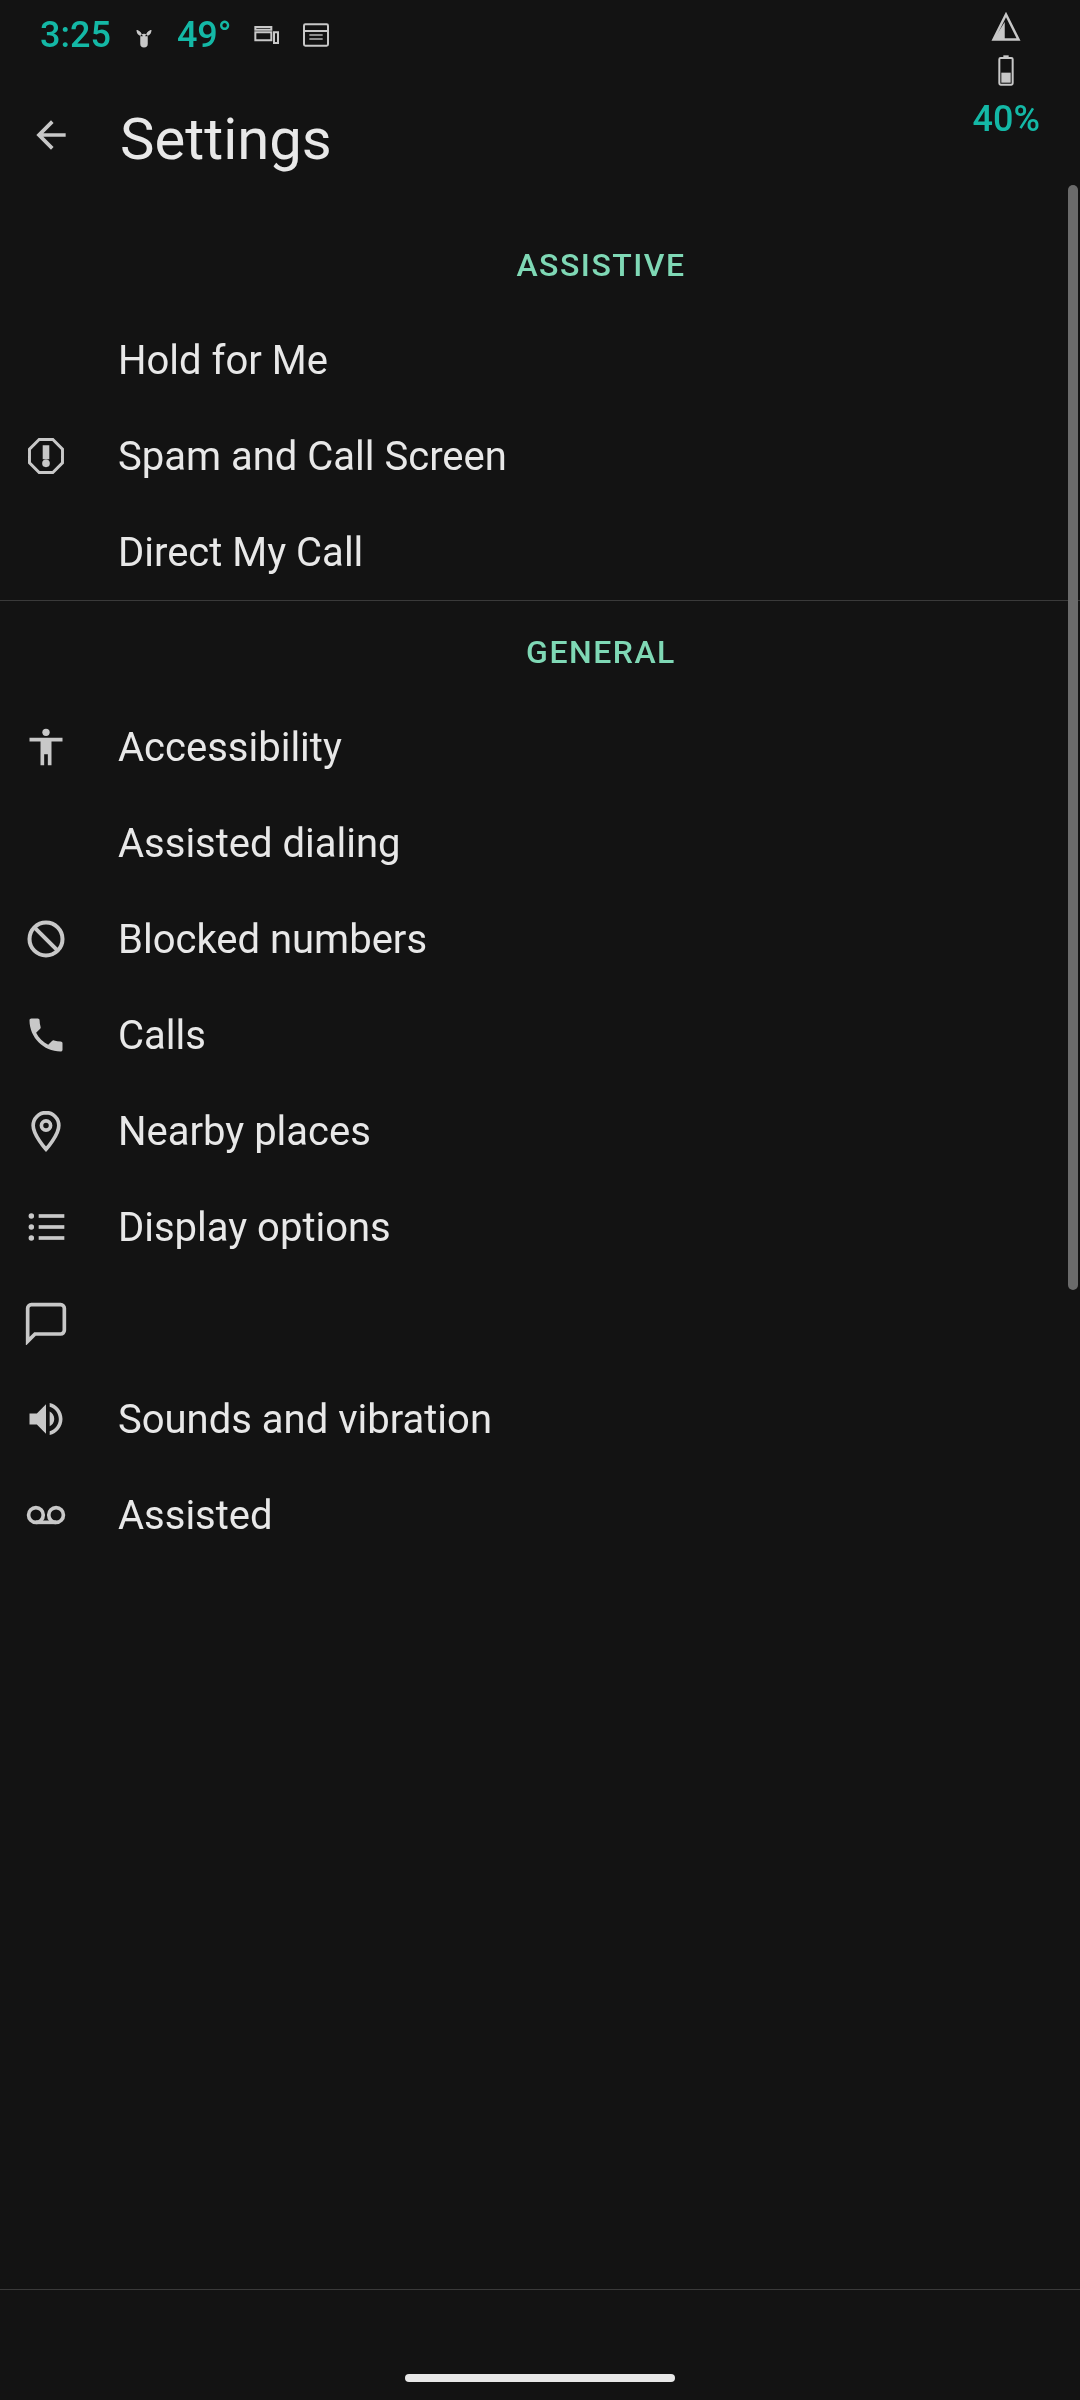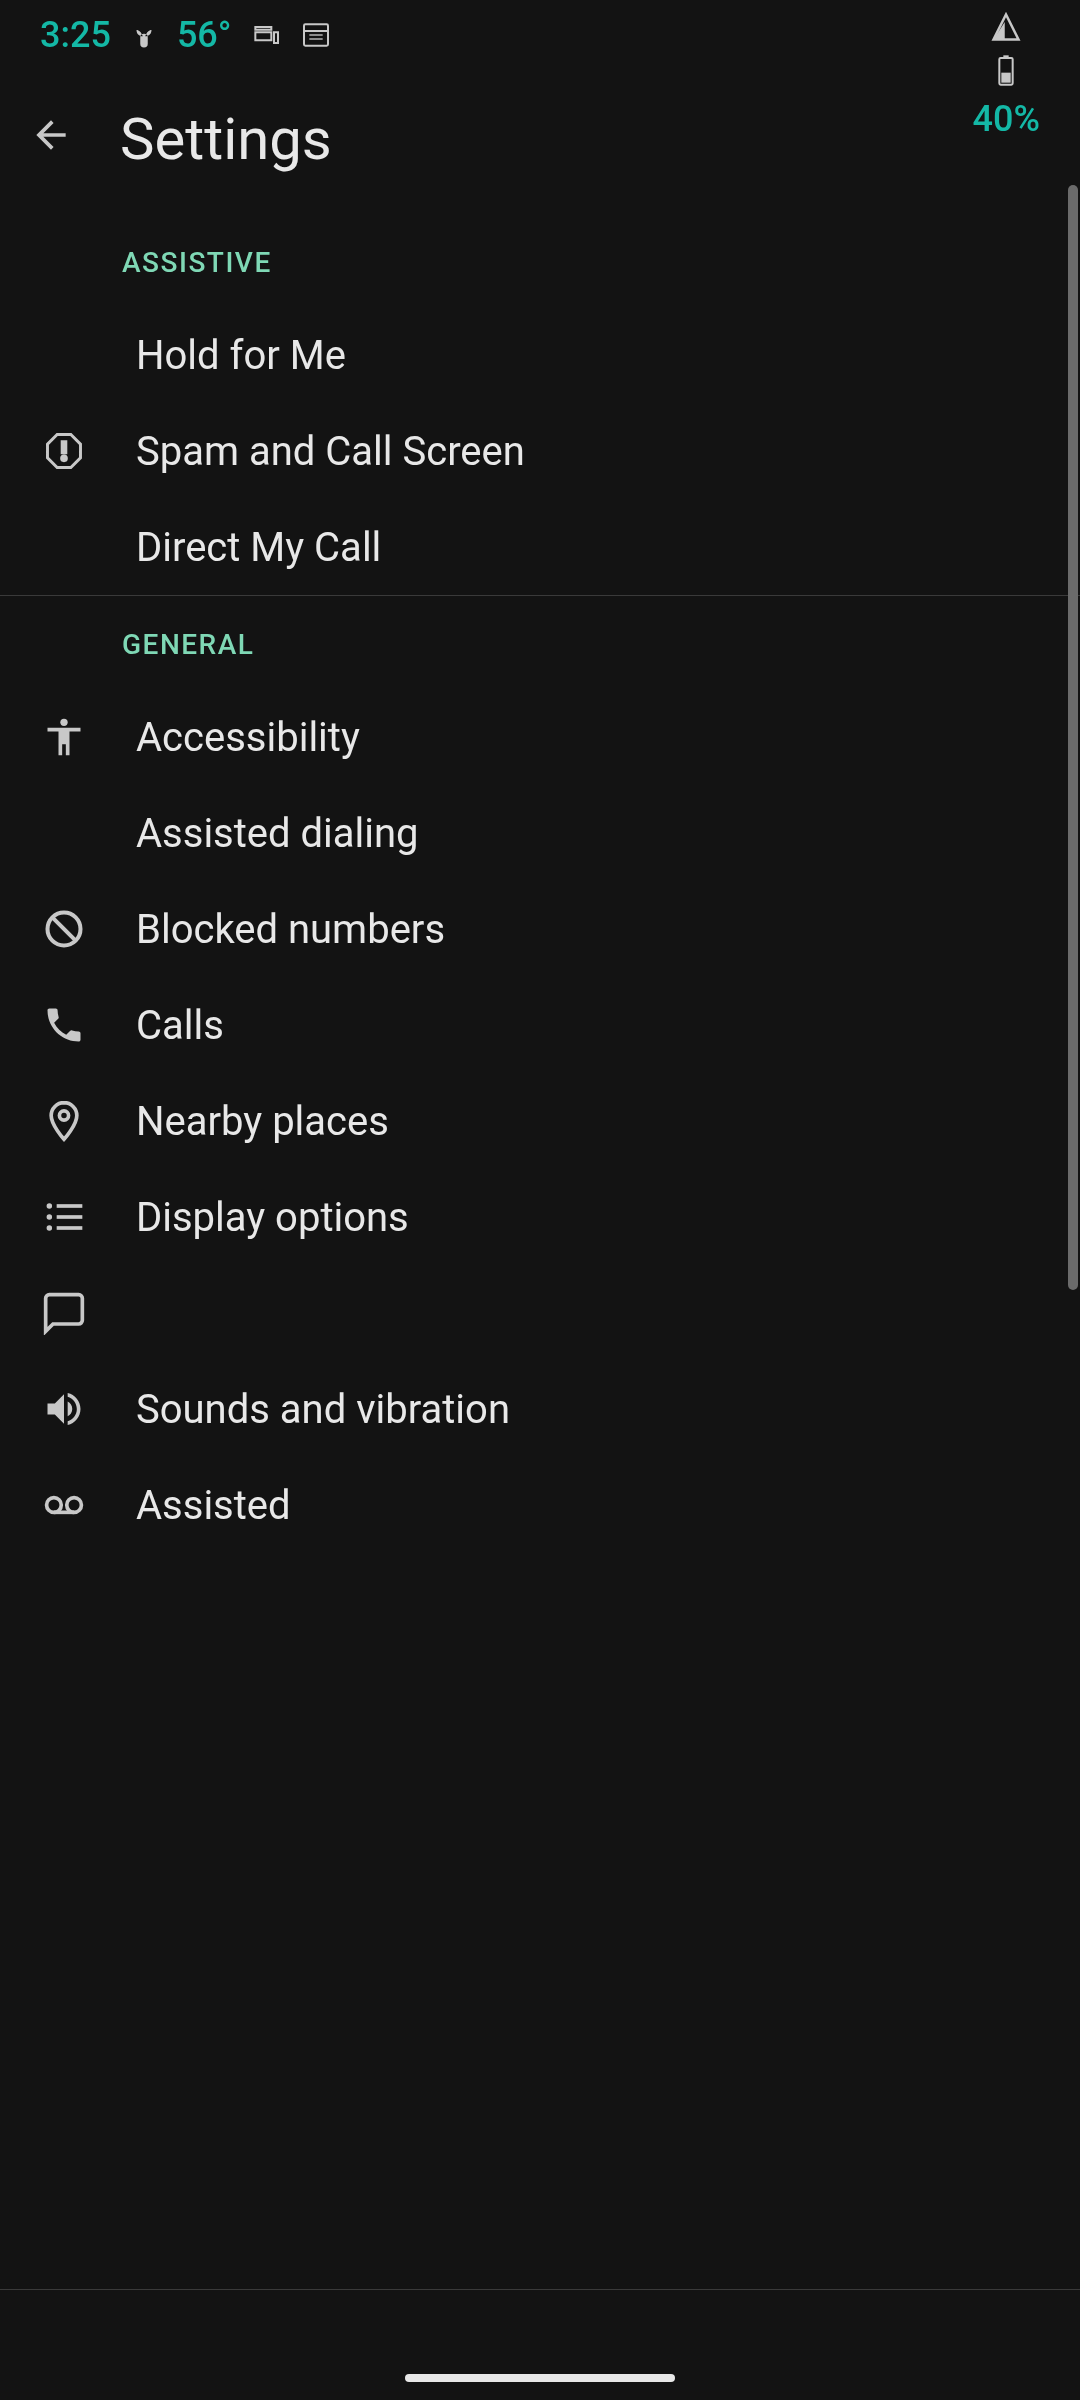--- a/index.html
+++ b/index.html
@@ -65,31 +65,32 @@
       font-weight: 400;
       color: #e8e8e8;
       margin-top: 8px;
     }
     
     .content {
       padding-top: 28px;
       position: relative;
     }
     .section-header {
-      font-size: 28px;
+      font-size: 32px;
       font-weight: 500;
       letter-spacing: 1.5px;
       color: #7fd8b5;
       padding: 18px 0 28px 122px;
+      text-align: center;
     }
     .list-item {
       height: 96px;
       display: flex;
       align-items: center;
-      padding-left: 36px;
+      padding-left: 18px;
       cursor: pointer;
     }
     .item-icon {
       width: 100px;
       display: flex;
       align-items: center;
       justify-content: flex-start;
       padding-left: 6px;
     }
     .item-label {
@@ -139,21 +140,21 @@
 <body>
 
 <div class="status-bar">
   <div class="status-left">
     <span>3:25</span>
     <span class="status-icon">
       <svg width="30" height="30" viewBox="0 0 24 24">
           <path d="M12 22c-2 0-3-1-3-3v-5c0-2 1-3 3-3s3 1 3 3v5c0 2-1 3-3 3zm-6-14c0 3 2 5 5 5-1-3-3-5-5-5zm12 0c-2 0-4 2-5 5 3 0 5-2 5-5z"></path>
         </svg>
     </span>
-    <span>56°</span>
+    <span>49°</span>
     <span class="status-icon">
       <svg width="32" height="32" viewBox="0 0 24 24">
           <path d="M4 6h12v2H4zm0 4h12v6H4zm14 0h3v8h-3z" stroke="#c8c8c8" stroke-width="1.5" fill="none"></path>
         </svg>
     </span>
     <span class="status-icon">
       <svg width="32" height="32" viewBox="0 0 24 24">
           <rect x="3" y="4" width="18" height="16" rx="1" stroke="#c8c8c8" stroke-width="1.5" fill="none"></rect>
           <line x1="3" y1="9" x2="21" y2="9" stroke="#c8c8c8" stroke-width="1.5"></line>
           <line x1="7" y1="12" x2="17" y2="12" stroke="#c8c8c8" stroke-width="1"></line>

